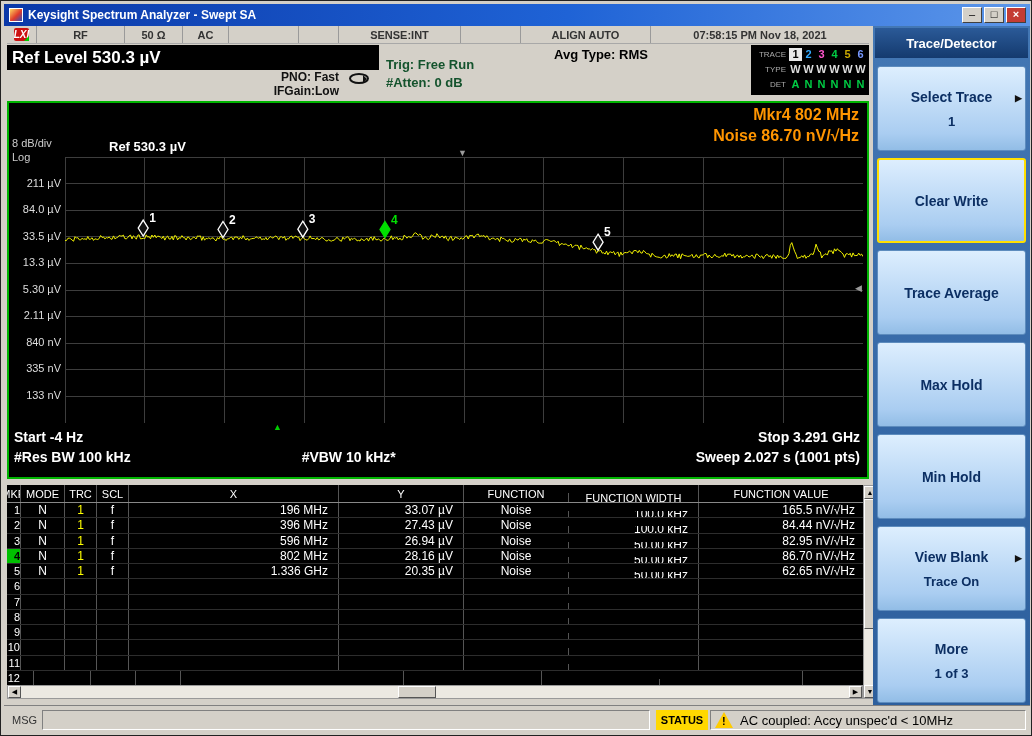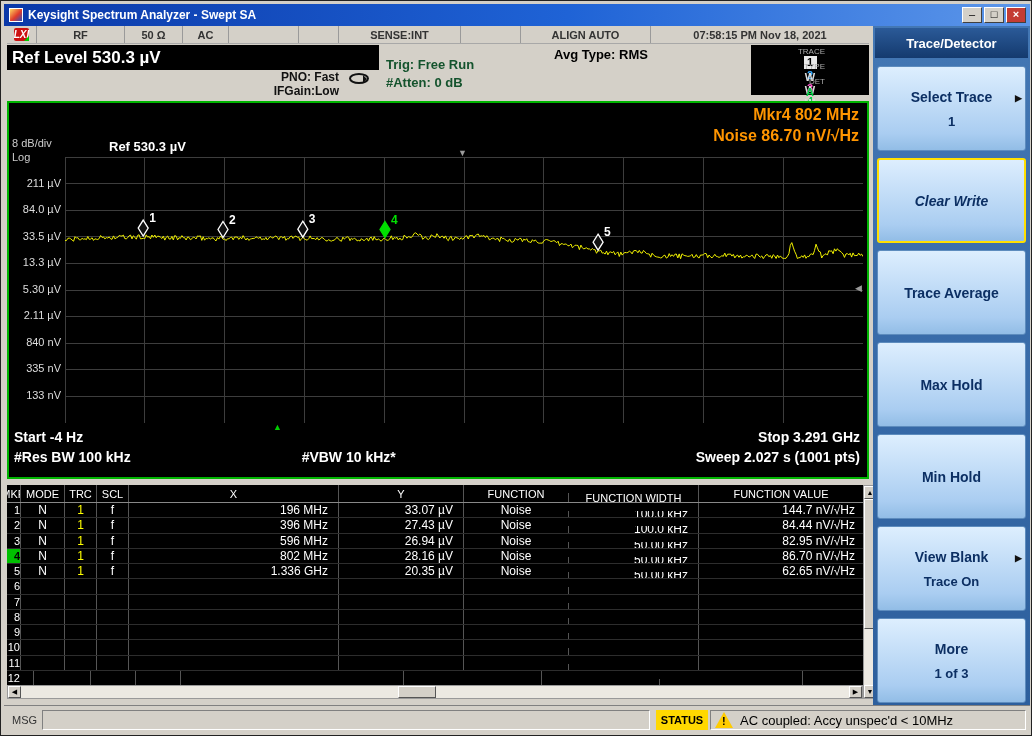--- a/index.html
+++ b/index.html
@@ -27,21 +27,21 @@
   
   .refbar{position:absolute;left:6px;top:44px;width:372px;height:25px;background:#000;color:#fff;
     font-size:17px;font-weight:bold;line-height:25px;padding-left:5px;}
   .pno-block{position:absolute;left:206px;top:69px;width:132px;text-align:right;font-size:12px;font-weight:bold;color:#111;line-height:14px;}
   .sweep-oval{position:absolute;left:348px;top:72px;width:20px;height:11px;border:2px solid #111;border-radius:50%;}
   .sweep-oval::after{content:'';position:absolute;right:-4px;top:0;border:4px solid transparent;border-left-color:#111;}
   .trig-line{position:absolute;left:385px;font-size:13px;font-weight:bold;color:#14532d;white-space:nowrap;}
   .avg-line{position:absolute;left:553px;top:46px;font-size:13px;font-weight:bold;color:#000;}
 
   .legend{position:absolute;left:750px;top:44px;width:118px;height:50px;background:#000;padding:2px 2px;}
-  .leg-row{display:flex;height:15px;align-items:center;flex-direction:column;}
+  .leg-row{display:flex;height:15px;align-items:center;}
   .leg-label{width:36px;color:#aaa;font-size:8px;text-align:right;padding-right:3px;}
   .leg-cell{width:13px;text-align:center;font-weight:bold;font-size:11px;line-height:13px;}
   .leg-cell.sel{background:#e8e8e8;color:#000 !important;}
   .det-row .leg-cell{color:#00cc44;}
   .type-row .leg-cell{color:#ddd;}
 
   
   #display{position:absolute;left:6px;top:100px;width:862px;height:378px;background:#000;border:2px solid #00b400;}
   .mkr-line1{position:absolute;right:8px;top:3px;color:#ff9500;font-size:16px;font-weight:bold;}
   .mkr-line2{position:absolute;right:8px;top:24px;color:#ff9500;font-size:16px;font-weight:bold;}
@@ -103,21 +103,21 @@
     border-left:9px solid transparent;border-right:9px solid transparent;border-bottom:16px solid #ffcc00;}
   .warn .bang{position:absolute;left:7px;top:3px;font-size:11px;font-weight:bold;color:#000;z-index:1;}
 
   
   #sidebar{position:absolute;left:872px;top:25px;width:157px;height:679px;background:linear-gradient(180deg,#4377b4,#2d5f9d);}
   .menu-title{position:absolute;left:2px;top:2px;right:2px;height:30px;background:linear-gradient(180deg,#2b5a98,#143a6e);
     color:#fff;font-weight:bold;font-size:13px;display:flex;align-items:center;justify-content:center;}
   .softkey{position:absolute;left:4px;width:149px;height:85px;border:1px solid #5d8cbe;border-radius:3px;
     background:linear-gradient(180deg,#ddeefe,#aacdf1 80%,#92bde6);color:#0c2f63;font-weight:bold;font-size:14px;
     display:flex;flex-direction:column;align-items:center;justify-content:center;gap:9px;cursor:default;}
-  .softkey.active{border:2px solid #ffdf00;font-style:italic;}
+  .softkey.active{border:2px solid #ffdf00;}
   .softkey .sub{font-size:13px;}
   .softkey .arrow{position:absolute;right:3px;top:26px;color:#111;font-size:9px;}
   .sk0{top:40px;} .sk1{top:132px;} .sk2{top:224px;} .sk3{top:316px;} .sk4{top:408px;} .sk5{top:500px;} .sk6{top:592px;}
 </style>
 </head>
 <body>
 
 <div id="window">
 
   <div id="titlebar">
@@ -268,21 +268,21 @@
 
     <div class="trow">
       <span class="cell c-num">1</span>
       <span class="cell c-mode">N</span>
       <span class="cell c-trc">1</span>
       <span class="cell c-scl">f</span>
       <span class="cell c-x">196 MHz</span>
       <span class="cell c-y">33.07 µV</span>
       <span class="cell c-fn">Noise</span>
       <span class="cell c-fw">100.0 kHz</span>
-      <span class="cell c-fv">144.7 nV/√Hz</span>
+      <span class="cell c-fv">165.5 nV/√Hz</span>
     </div>
     <div class="trow">
       <span class="cell c-num">2</span>
       <span class="cell c-mode">N</span>
       <span class="cell c-trc">1</span>
       <span class="cell c-scl">f</span>
       <span class="cell c-x">396 MHz</span>
       <span class="cell c-y">27.43 µV</span>
       <span class="cell c-fn">Noise</span>
       <span class="cell c-fw">100.0 kHz</span>

